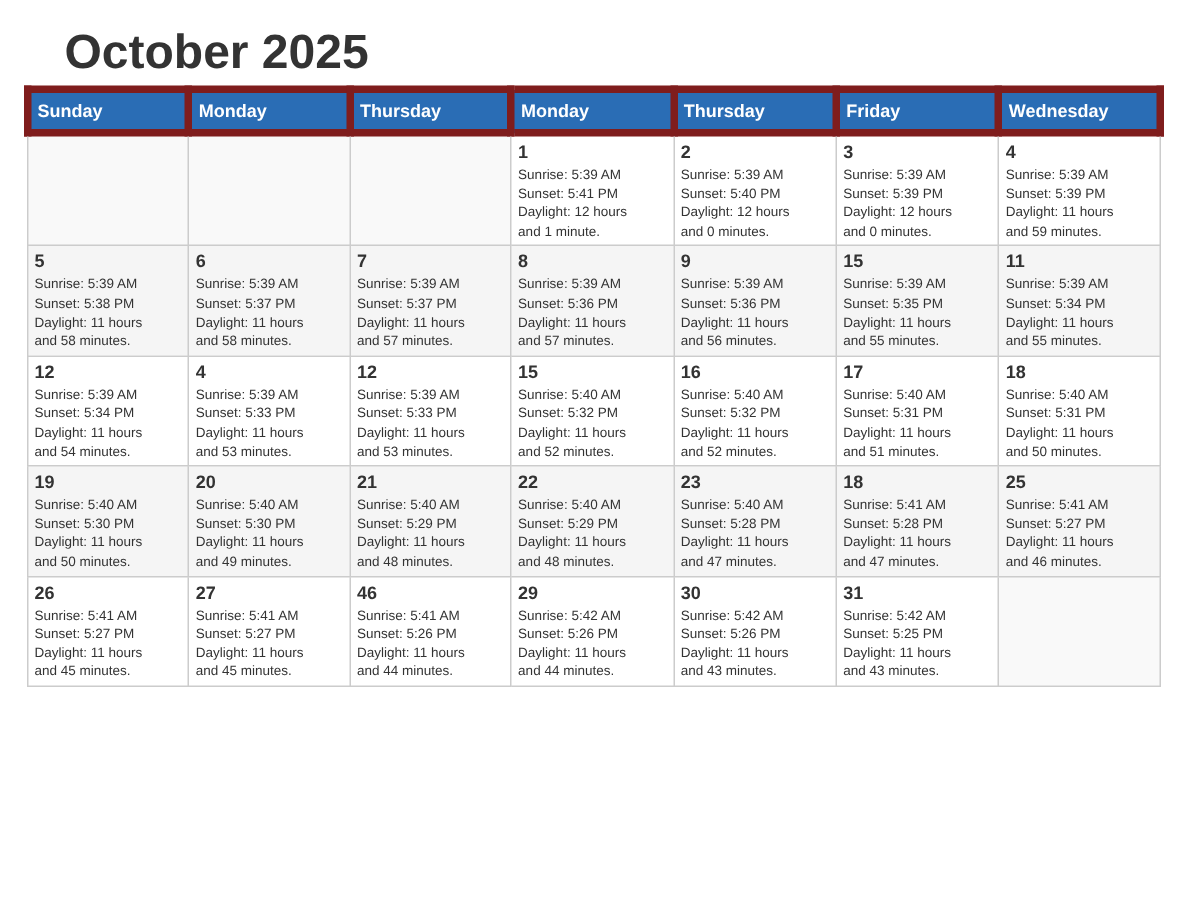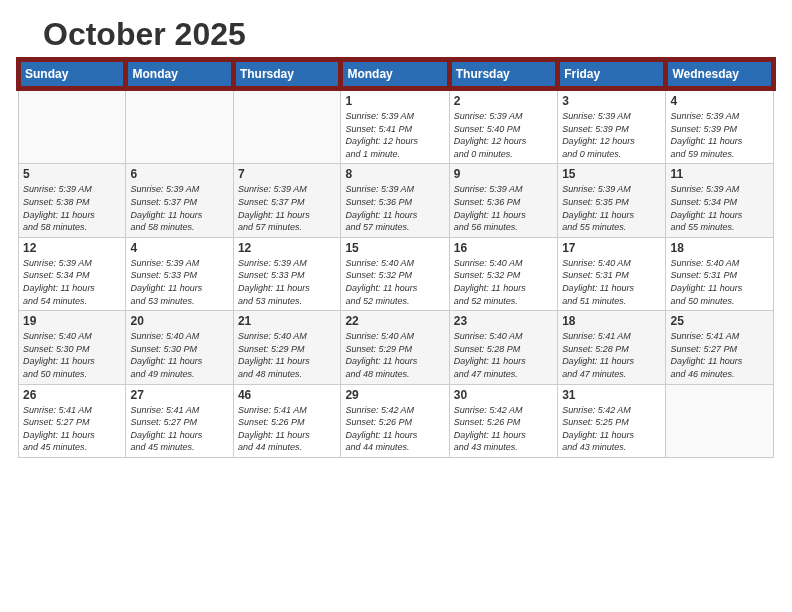--- a/index.html
+++ b/index.html
@@ -76,21 +76,20 @@
       font-size: 12px;
       font-weight: bold;
       color: #333;
       display: block;
       margin-bottom: 2px;
     }
     .day-info {
       font-size: 9px;
       color: #333;
       line-height: 1.4;
-      font-style: italic;
     }
     .empty-cell {
       background: #f9f9f9;
     }
   </style>
 </head>
 <body>
 
 <div class="header-area">
   <div class="title-section">

